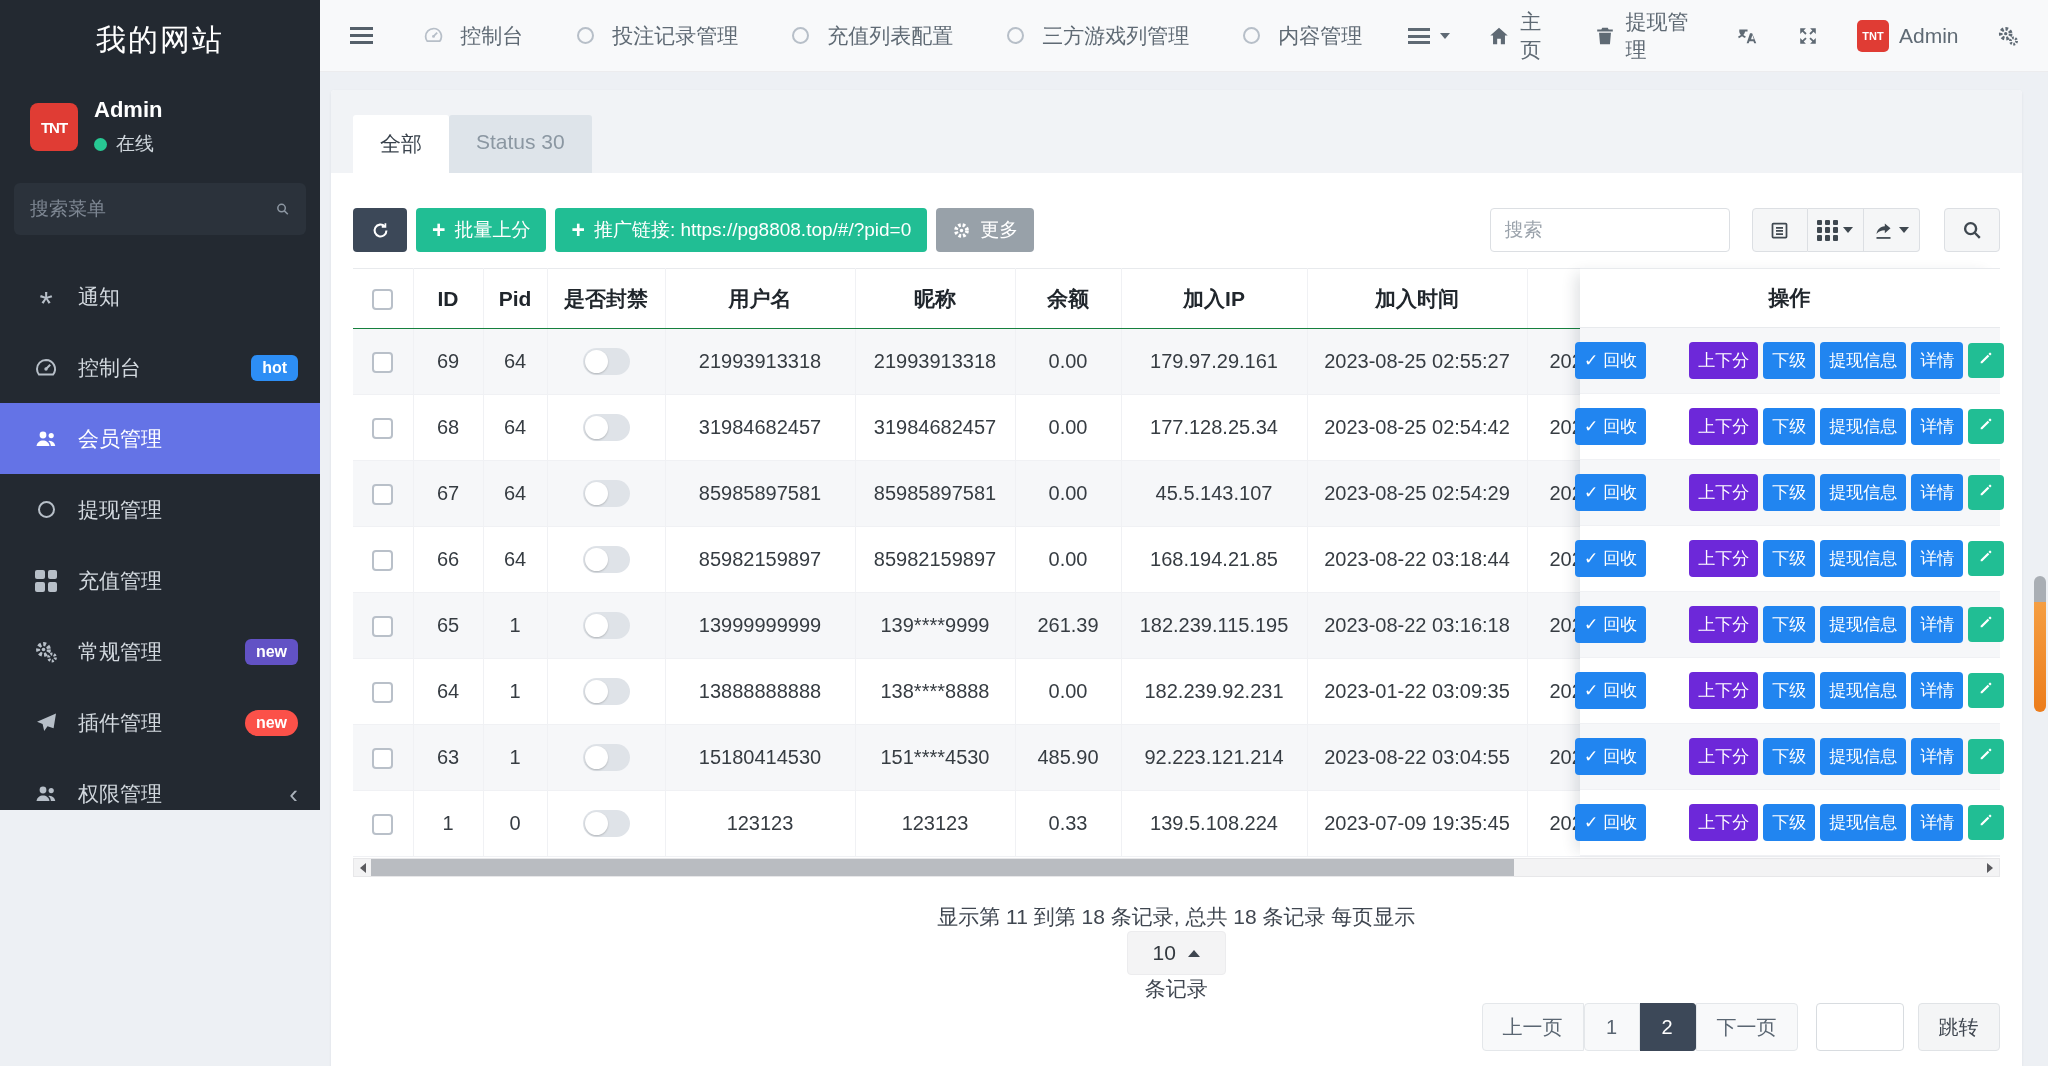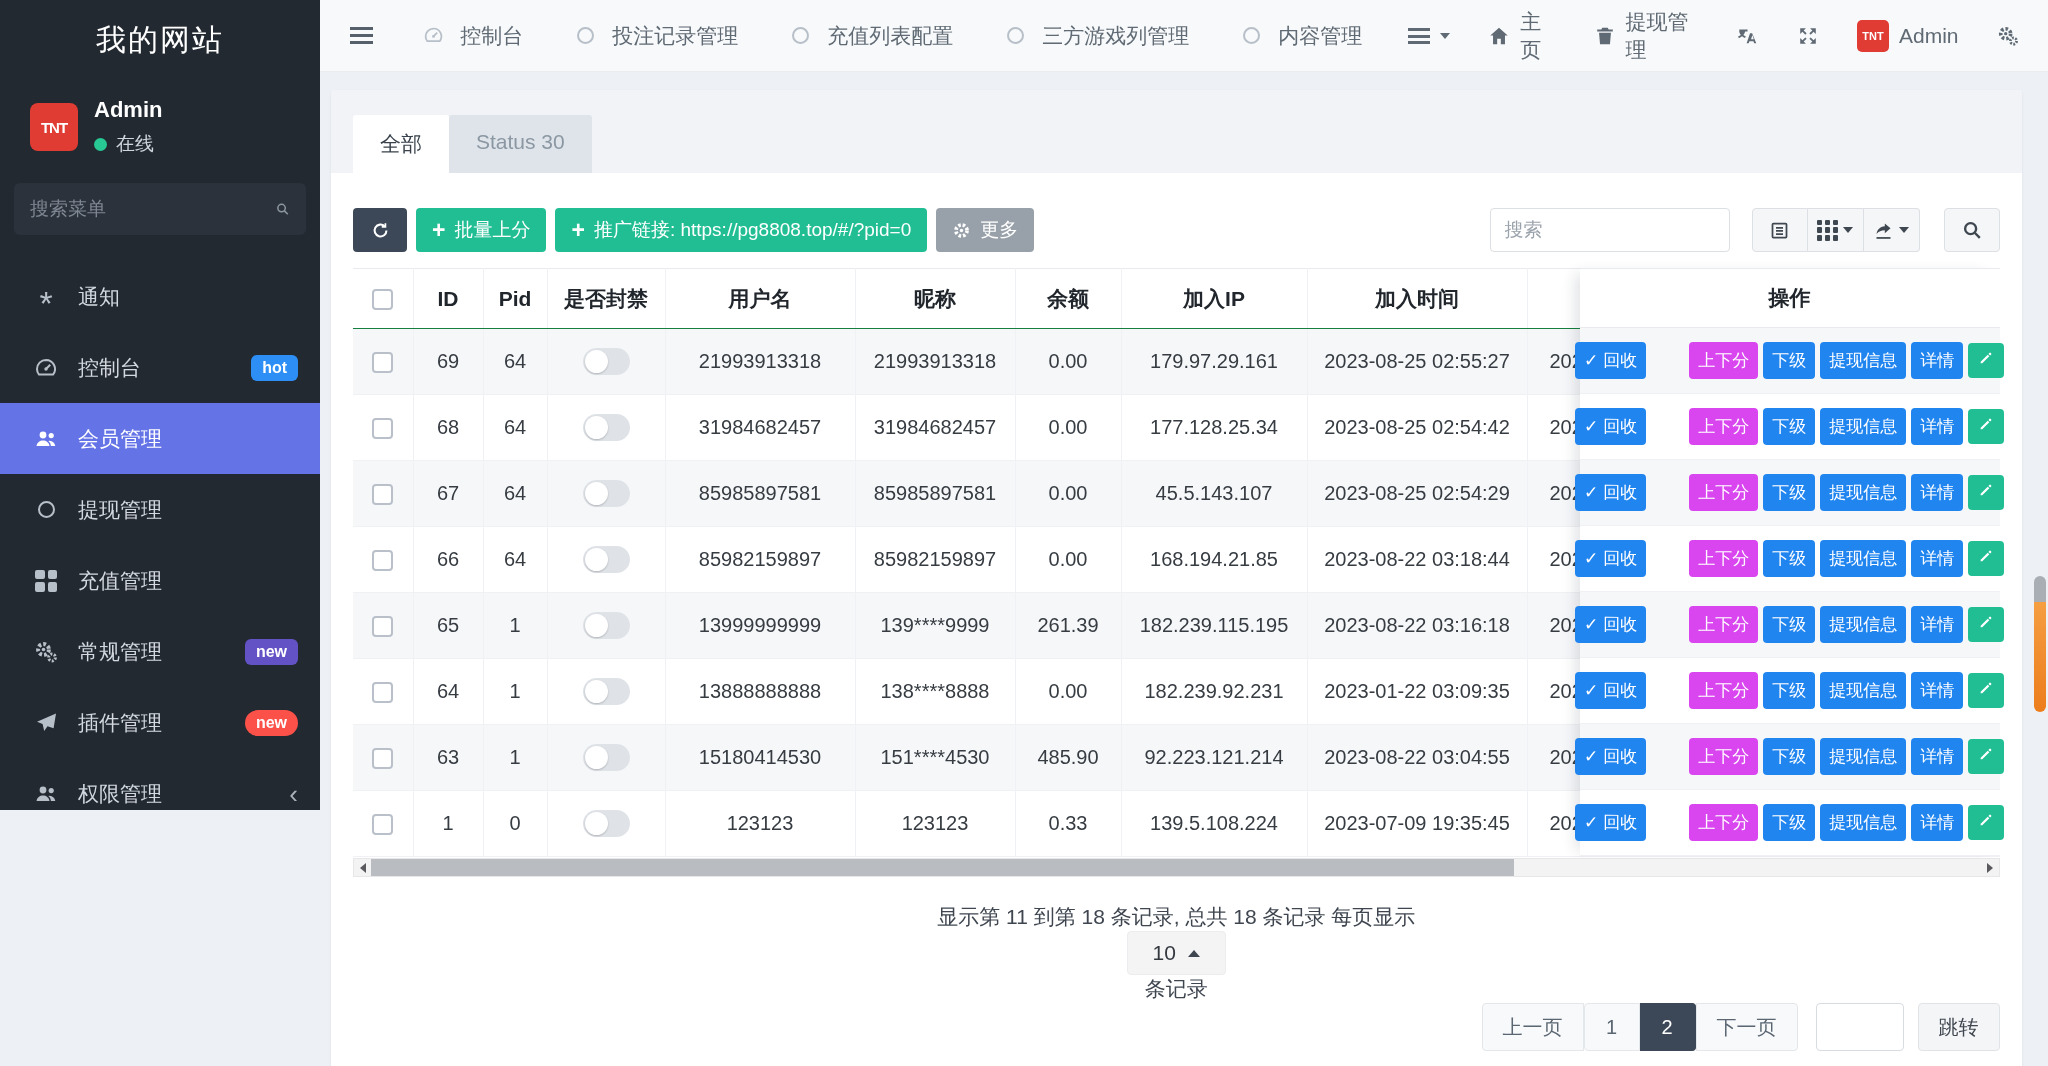--- a/index.html
+++ b/index.html
@@ -94,21 +94,21 @@
   .toggle { width:47px; height:27px; background:#dfe3e8; border-radius:14px; display:inline-block; position:relative; vertical-align:middle; cursor:pointer; }
   .toggle .knob { position:absolute; left:2px; top:2px; width:23px; height:23px; background:#fff; border-radius:50%; box-shadow:0 1px 2px rgba(0,0,0,.2); }
 
   
   .panel { position:absolute; top:0; right:0; width:420px; background:#fff; box-shadow:-10px 0 14px -6px rgba(30,40,55,.14); }
   .panel-header { height:60px; display:flex; align-items:center; justify-content:center; font-size:21px; font-weight:bold; color:#20262c; border-top:1px solid #e8eaed; border-bottom:1px solid #e8eaed; background:#fff; }
   .prow { height:66px; display:flex; align-items:center; justify-content:center; gap:5px; border-bottom:1px solid #f0f1f4; padding:0 8px; }
   .panel-rows .prow:nth-child(odd) { background:#f6f7f9; }
   .abtn { border:none; border-radius:4px; color:#fff; font-size:17px; padding:7px 9px; cursor:pointer; font-family:inherit; white-space:nowrap; display:inline-flex; align-items:center; gap:5px; }
   .ab-blue { background:#2185f0; }
-  .ab-dark { background:#d946ef;margin-left:38px; }
+  .ab-dark { background:#6d28d9;margin-left:38px; }
   .ab-green { background:#21be94; padding:7px 10px; }
   .ab-green svg { width:16px; height:16px; }
 
   
   .hscroll { position:relative; height:19px; background:#f3f3f4; border:1px solid #e7e7e9; margin-top:1px; }
   .harrow { position:absolute; top:0; width:17px; height:100%; display:flex; align-items:center; justify-content:center; cursor:pointer; }
   .harrow.left { left:0; } .harrow.right { right:0; }
   .tri-l { width:0; height:0; border-top:5px solid transparent; border-bottom:5px solid transparent; border-right:6px solid #5a5a5e; }
   .tri-r { width:0; height:0; border-top:5px solid transparent; border-bottom:5px solid transparent; border-left:6px solid #5a5a5e; }
   .hthumb { position:absolute; left:17px; top:0; height:17px; width:1143px; background:#b9bcc1; cursor:pointer; }

